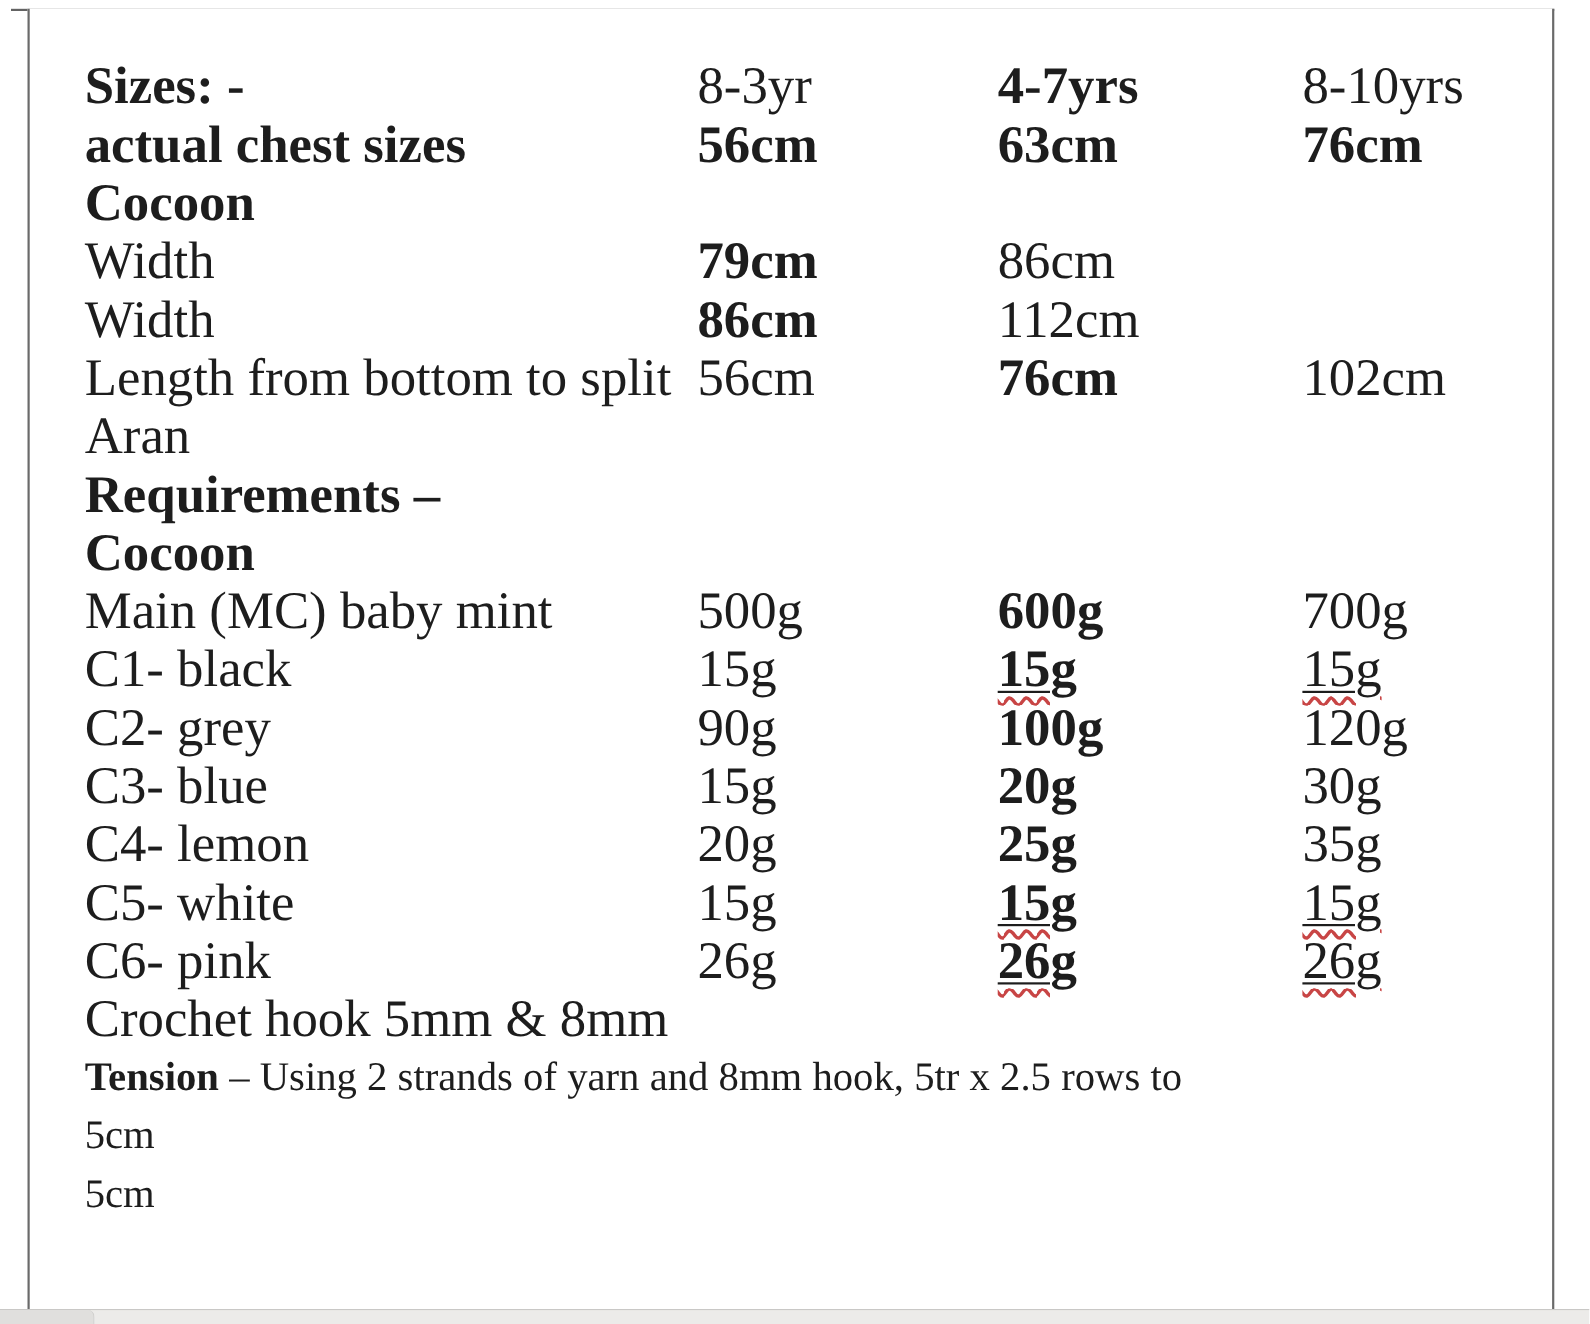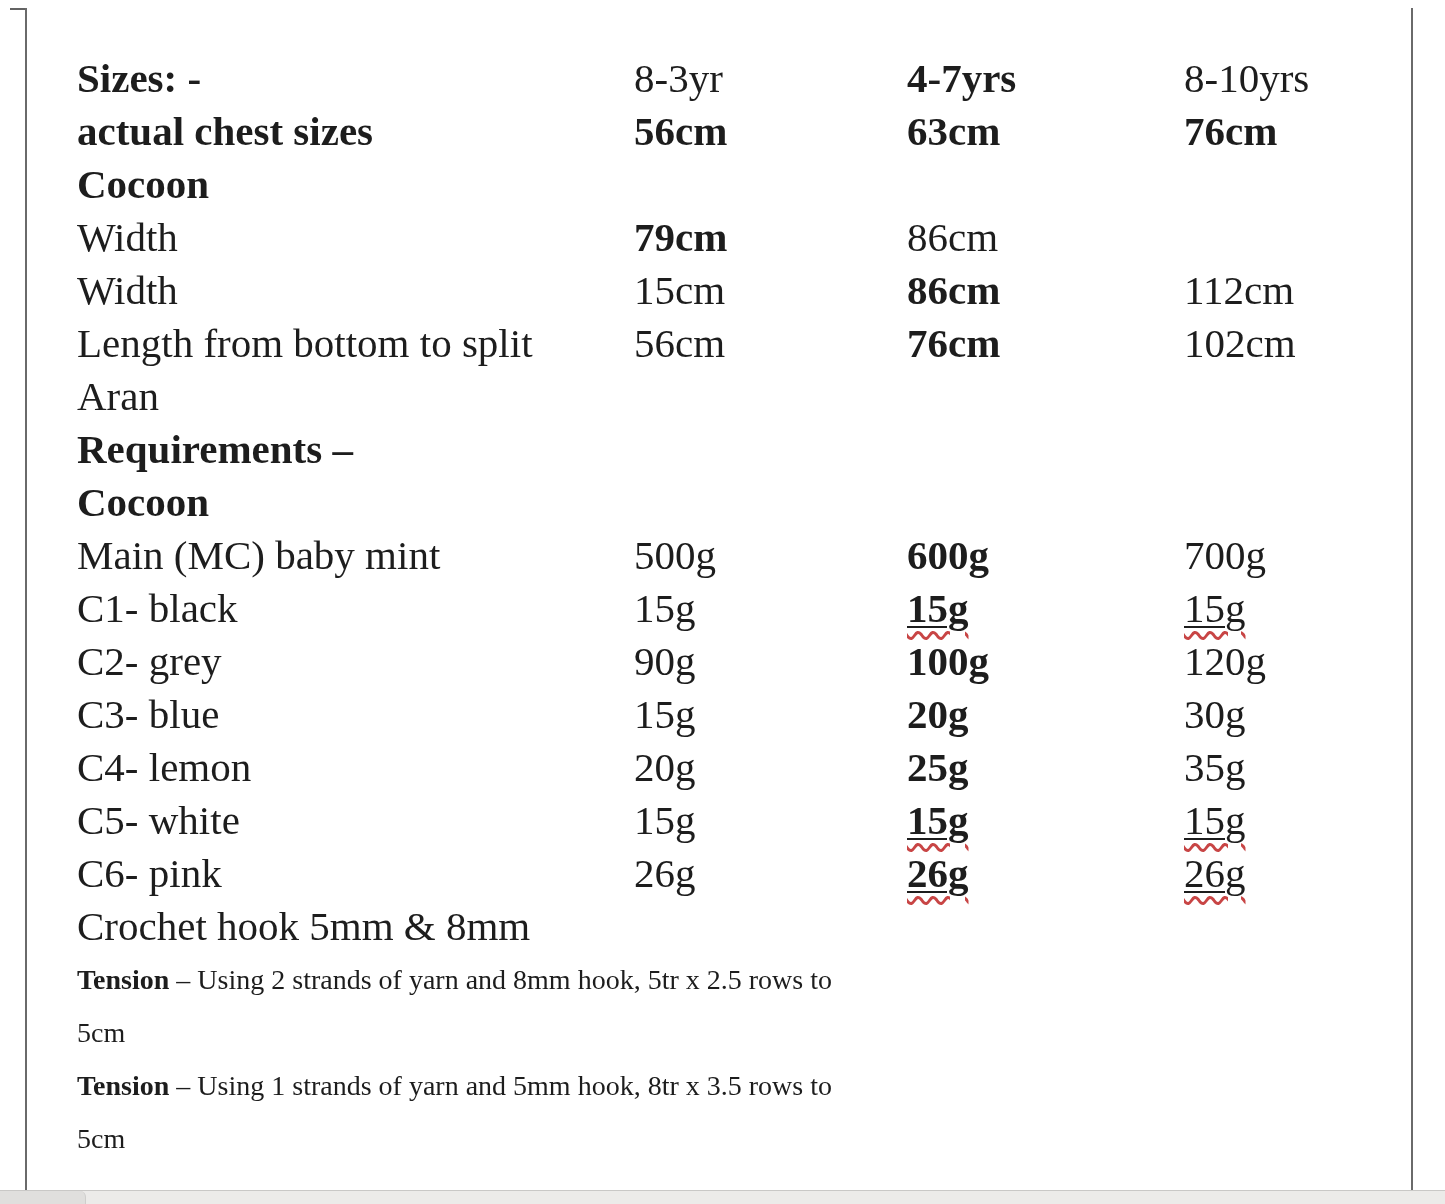--- a/index.html
+++ b/index.html
@@ -33,21 +33,21 @@
   .doc-content {
     position: absolute;
     left: 50px; top: 44px;
     width: 1360px;
   }
   .row {
     display: grid;
     grid-template-columns: 557px 273px 277px auto;
     height: 53px;
     line-height: 53px;
-    font-size: 41px;
+    font-size: 48px;
     white-space: nowrap;
   }
   .cell { overflow: visible; }
   .b { font-weight: bold; }
   .squiggle {
     text-decoration: underline;
     text-decoration-style: wavy;
     text-decoration-color: #c84545;
     text-decoration-thickness: 3px;
     text-underline-offset: 9px;
@@ -55,21 +55,21 @@
   .underline {
     text-decoration: underline;
     text-decoration-style: solid;
     text-decoration-color: #1d1d1d;
     text-decoration-thickness: 2px;
     text-underline-offset: 4px;
   }
   .para-line {
     height: 53px;
     line-height: 53px;
-    font-size: 28px;
+    font-size: 37px;
     white-space: nowrap;
   }
   .bottom-bar {
     position: absolute;
     left: 0; top: 1190px;
     width: 1445px; height: 14px;
     background: #ecebe9;
     border-top: 1px solid #c9c8c6;
     z-index: 5;
   }
@@ -106,21 +106,20 @@
         <div class="row">
           <div class="cell label b">Cocoon</div>
         </div>
         <div class="row">
           <div class="cell label">Width</div>
           <div class="cell b">79cm</div>
           <div class="cell">86cm</div>
         </div>
         <div class="row">
           <div class="cell label">Width</div>
-          <div class="cell">15cm</div>
           <div class="cell b">86cm</div>
           <div class="cell">112cm</div>
         </div>
         <div class="row">
           <div class="cell label">Length from bottom to split</div>
           <div class="cell">56cm</div>
           <div class="cell b">76cm</div>
           <div class="cell">102cm</div>
         </div>
         <div class="row">
@@ -178,21 +177,20 @@
           <div class="cell label">Crochet hook 5mm &amp; 8mm</div>
         </div>
       </div>
 
     <div>
       <div class="para-line"><span class="b">Tension</span><span> – Using 2 strands of yarn and 8mm hook, 5tr x 2.5 rows to</span></div>
       <div class="para-line">5cm</div>
     </div>
 
     <div>
-      <div class="para-line"><span class="b">Tension</span><span> – Using 1 strands of yarn and 5mm hook, 8tr x 3.5 rows to</span></div>
       <div class="para-line">5cm</div>
     </div>
 
   </div>
 </div>
 
 <div class="bottom-bar">
   <div class="bottom-bar-left"></div>
 </div>
 

